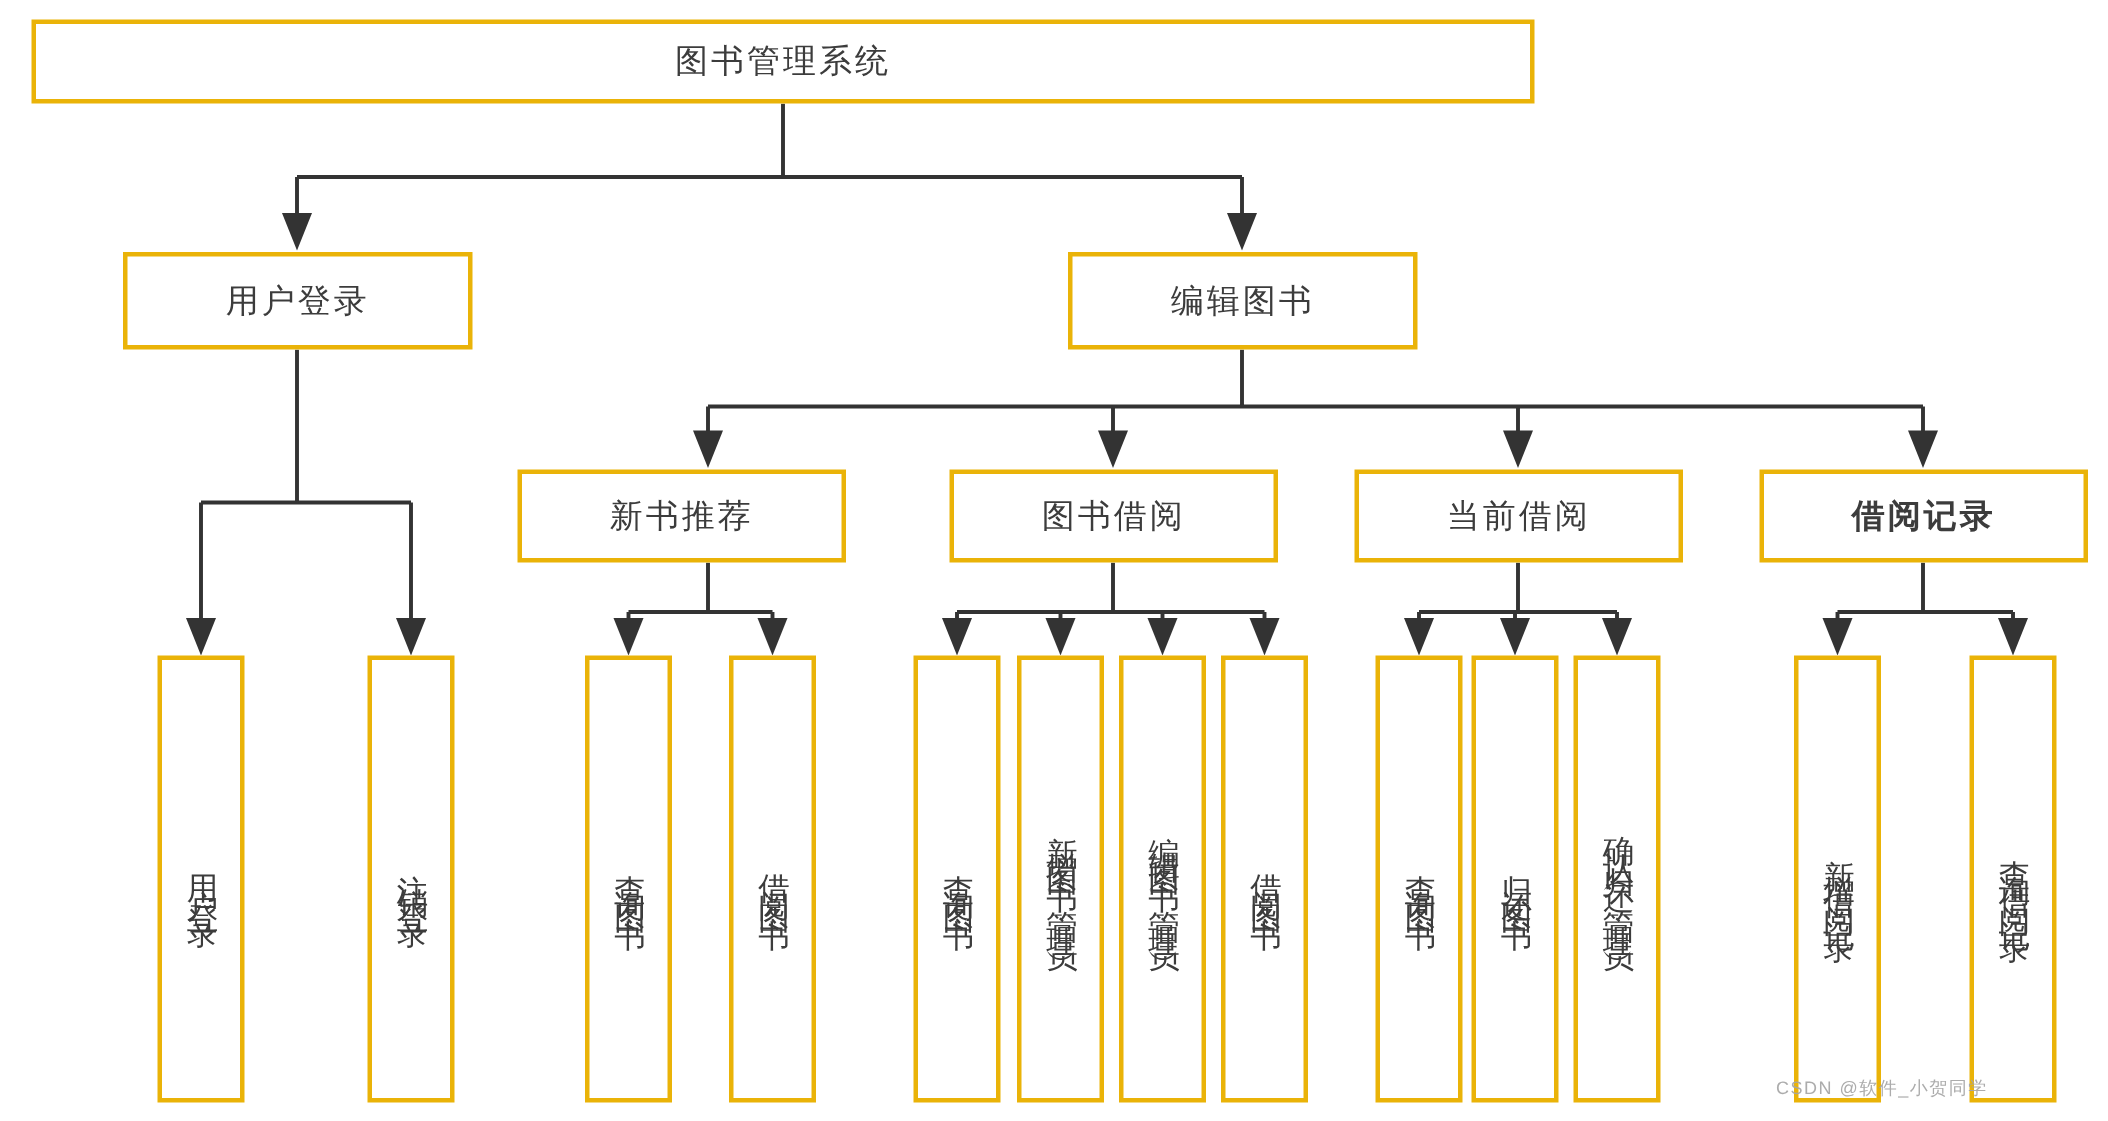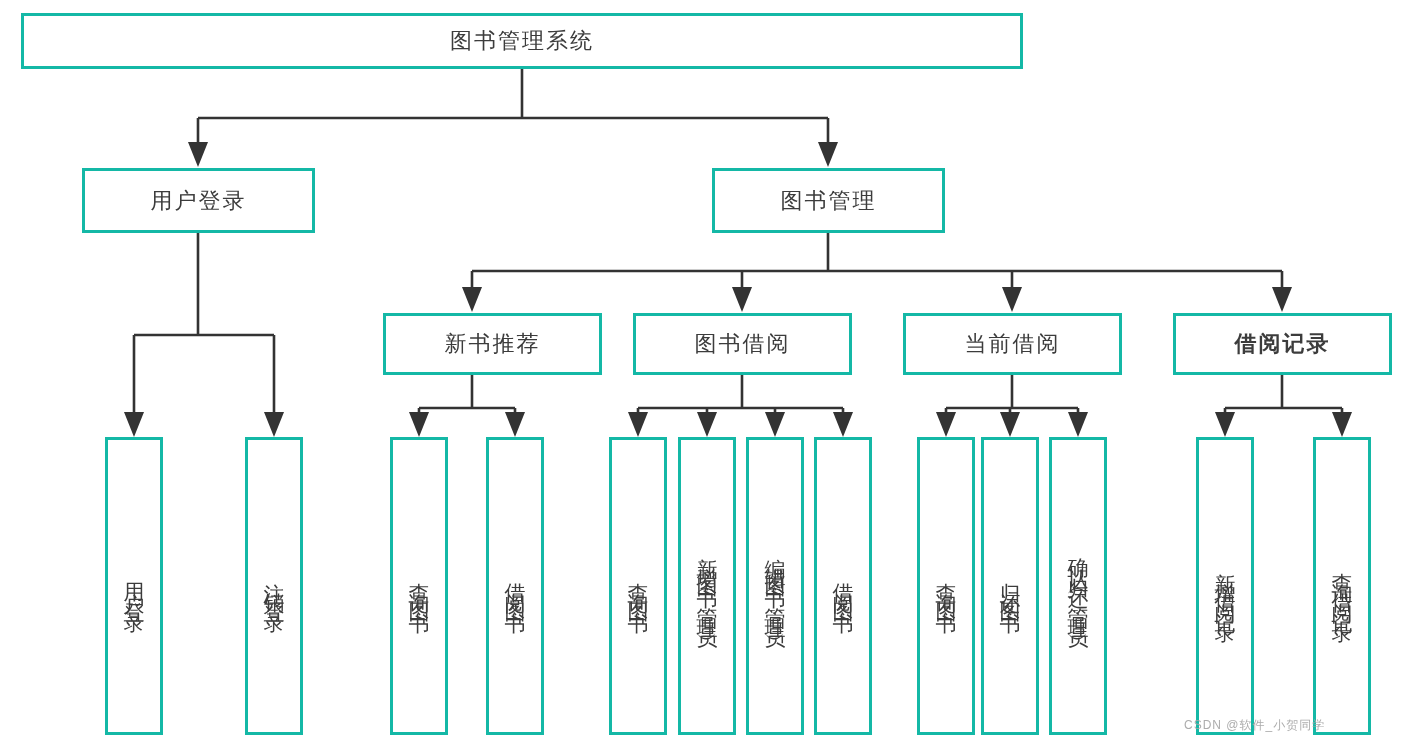--- a/index.html
+++ b/index.html
@@ -8,33 +8,33 @@
     width: 1405px;
     height: 747px;
     background: #ffffff;
     overflow: hidden;
     font-family: "Liberation Sans", sans-serif;
     color: #3c3c3c;
   }
   .node {
     position: absolute;
     box-sizing: border-box;
-    border: 3px solid #14b8a6;
+    border: 3px solid #eab308;
     background: #ffffff;
     display: flex;
     align-items: center;
     justify-content: center;
   }
   .h-label { font-size: 22px; letter-spacing: 2px; color: #3c3c3c; }
   .root  { left: 21px;  top: 13px;  width: 1002px; height: 56px; }
   .l2    { top: 168px; width: 233px; height: 65px; }
   .l2-a  { left: 82px; }
   .l2-b  { left: 712px; }
   .l3    { top: 313px; width: 219px; height: 62px; }
-  .l3-0  { left: 383px; justify-content: center; }
+  .l3-0  { left: 345px; justify-content: center; }
   .l3-1  { left: 633px; }
   .l3-2  { left: 903px; }
   .l3-3  { left: 1173px; font-weight: bold; }
   .leaf  { top: 437px; width: 58px; height: 298px; }
   .leaf .v-label {
     writing-mode: vertical-rl;
     text-orientation: mixed;
     font-size: 21px;
     letter-spacing: 10px;
     color: #3c3c3c;
@@ -119,21 +119,21 @@
   </svg>
 
   <div class="node root">
     <span class="h-label">图书管理系统</span>
   </div>
 
   <div class="node l2 l2-a">
     <span class="h-label">用户登录</span>
   </div>
   <div class="node l2 l2-b">
-    <span class="h-label">图书管理</span>
+    <span class="h-label">编辑图书</span>
   </div>
 
   <div class="node l3 l3-0">
     <span class="h-label">新书推荐</span>
   </div>
   <div class="node l3 l3-1">
     <span class="h-label">图书借阅</span>
   </div>
   <div class="node l3 l3-2">
     <span class="h-label">当前借阅</span>

